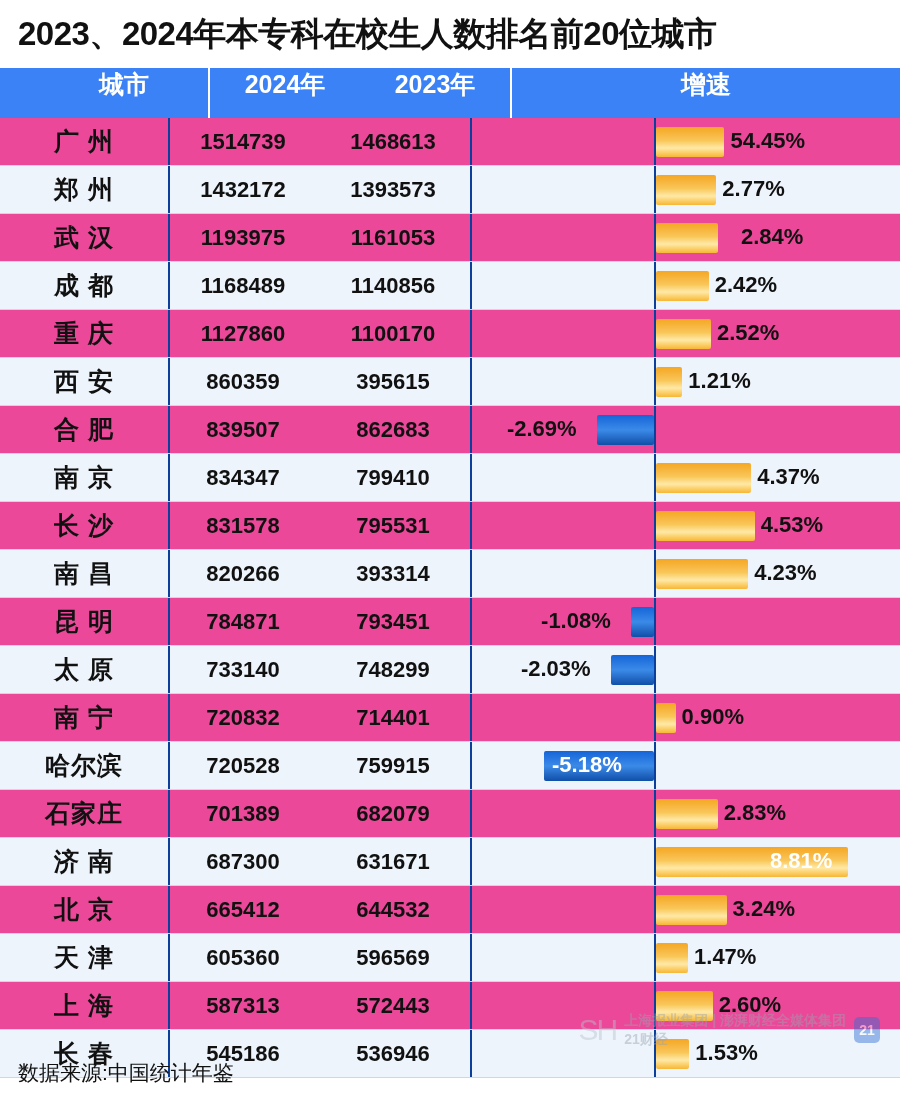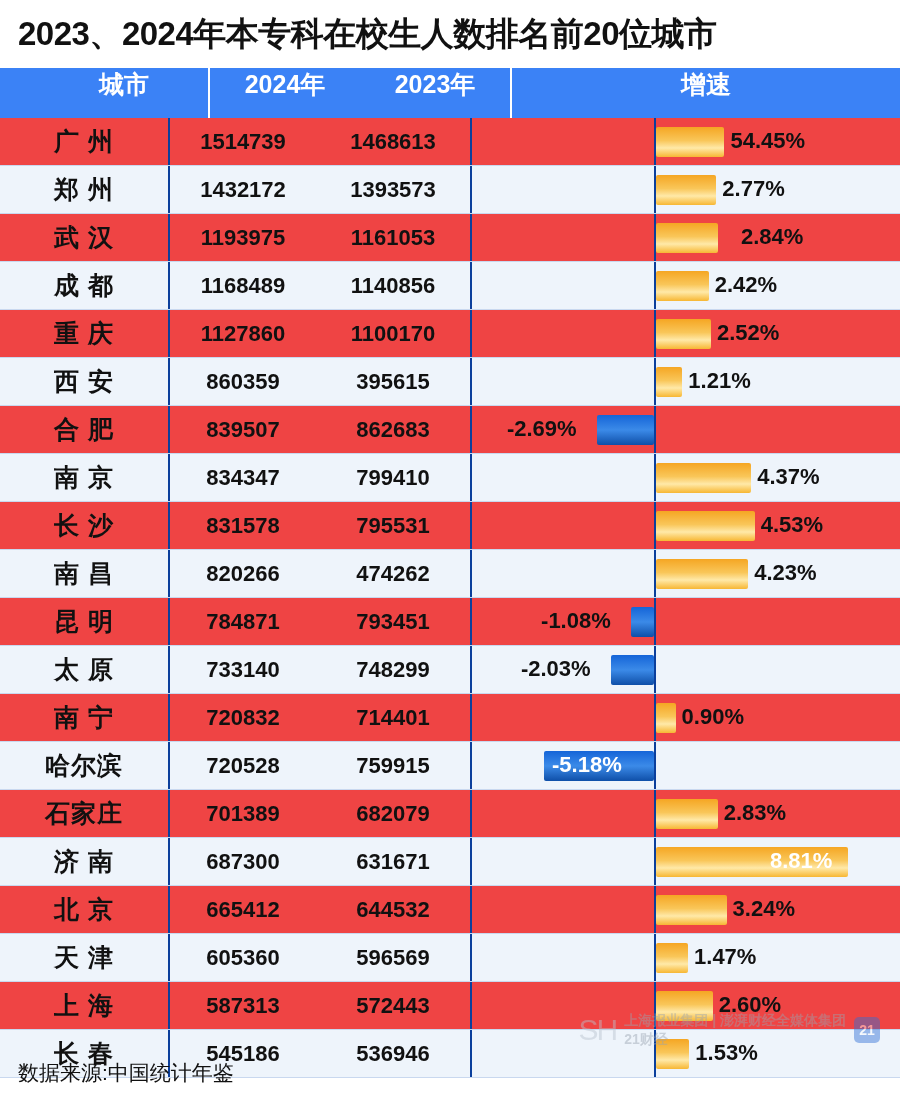--- a/index.html
+++ b/index.html
@@ -73,21 +73,21 @@
     flex: 0 0 2px;
   }
   .row {
     display: flex;
     height: 47px;
     align-items: center;
     position: relative;
     border-bottom: 1px solid #c9d8ef;
   }
   .row.odd {
-    background: #ef4444;
+    background: #ec4899;
   }
   .row.even {
     background: #eef4fb;
   }
   .cell-city {
     width: 168px;
     flex: 0 0 168px;
     text-align: center;
     font-size: 25px;
     font-weight: bold;
@@ -315,21 +315,21 @@
           <div class="growth-area">
             <div class="zero-line"></div>
             <div class="bar pos" style="width: 98.7242px;"></div>
             <div class="bar-label" style="left: 292.724px;">4.53%</div>
           </div>
         </div>
         <div class="row even">
           <div class="cell-city">南  昌</div>
           <div class="vline v1"></div>
           <div class="cell-num">820266</div>
-          <div class="cell-num">474262</div>
+          <div class="cell-num">393314</div>
           <div class="vline v2"></div>
           <div class="growth-area">
             <div class="zero-line"></div>
             <div class="bar pos" style="width: 92.1862px;"></div>
             <div class="bar-label" style="left: 286.186px;">4.23%</div>
           </div>
         </div>
         <div class="row odd">
           <div class="cell-city">昆  明</div>
           <div class="vline v1"></div>

